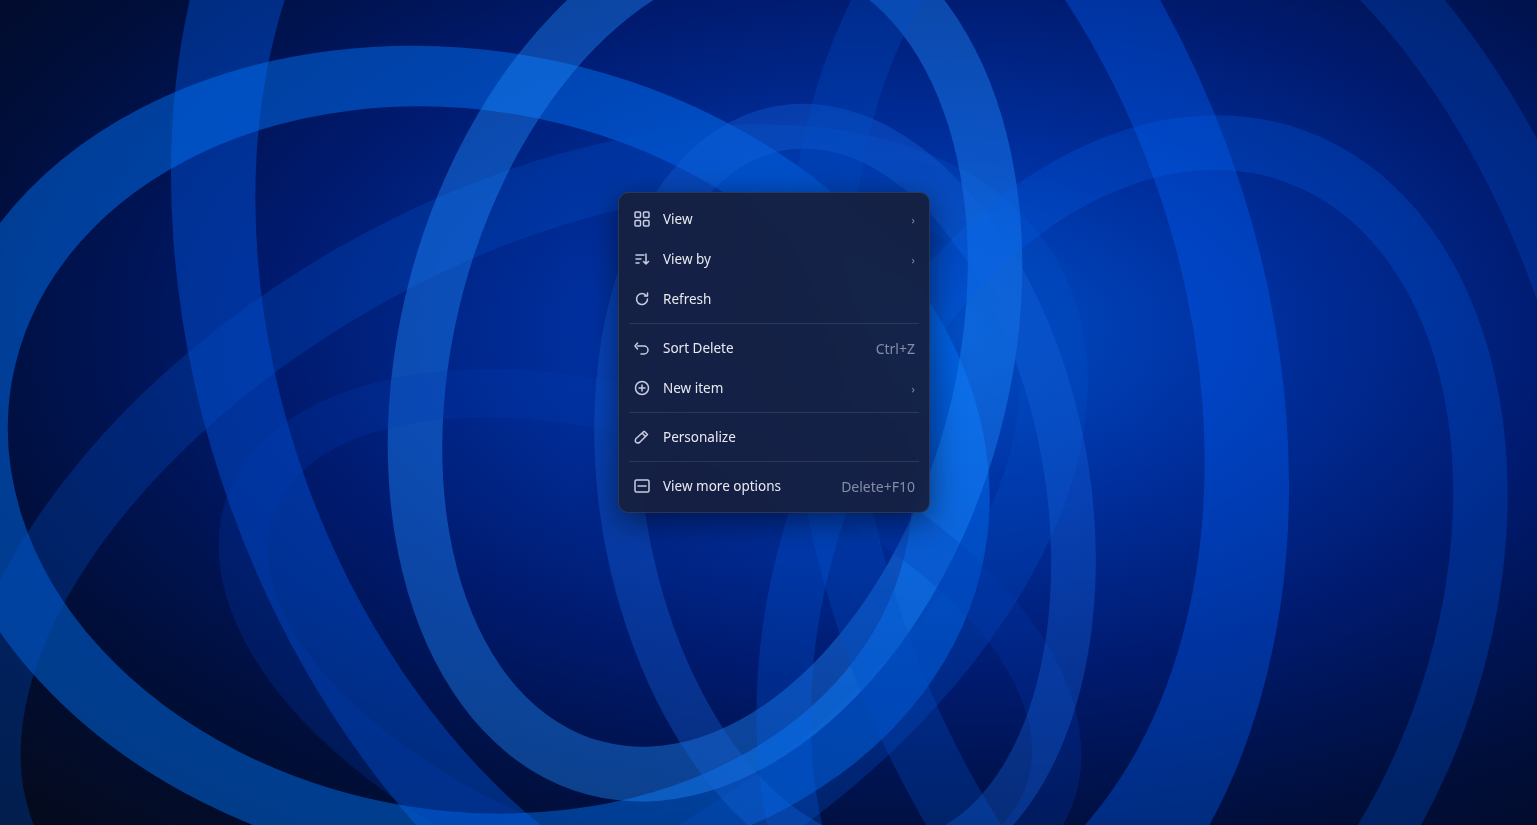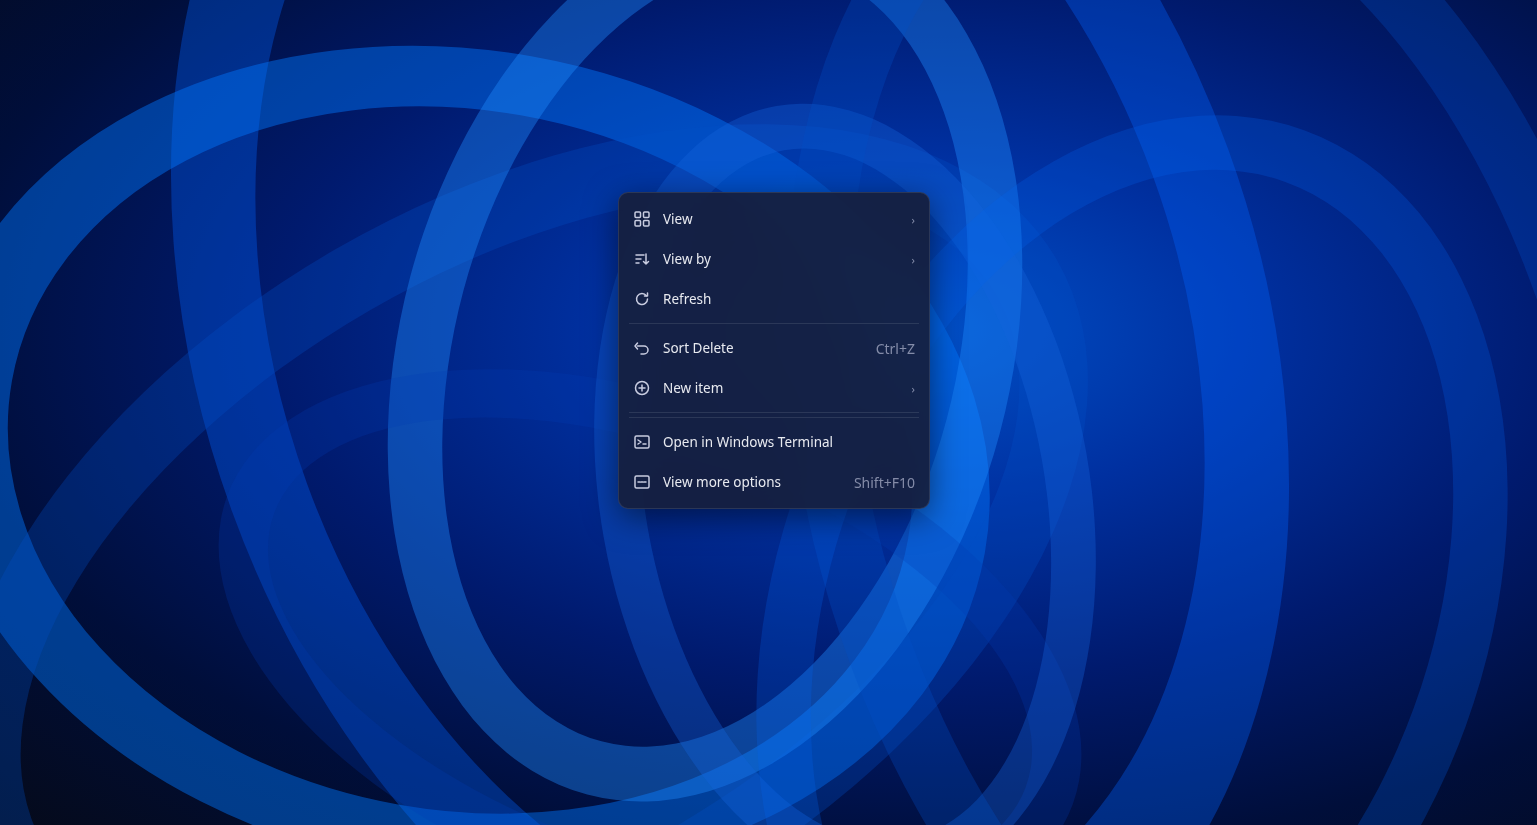--- a/index.html
+++ b/index.html
@@ -278,38 +278,37 @@
         <path d="M8 5v6M5 8h6"></path>
       </svg>
     </span>
     <span class="label">New item</span>
     <span class="chevron">›</span>
   </div>
 
   <div class="menu-divider"></div>
 
 
+  <div class="menu-item">
+    <span class="icon-wrap">
+      <svg viewBox="0 0 16 16">
+        <path d="M10.5 2.5l3 3-8 8c-.8.4-2.5.8-3.5-.2s-.6-2.7-.2-3.5l8-7.3z"></path>
+        <path d="M8.5 4.5l3 3"></path>
+      </svg>
+    </span>
+    <span class="label">Personalize</span>
+  </div>
 
   <div class="menu-divider"></div>
 
-  <div class="menu-item">
-    <span class="icon-wrap">
-      <svg viewBox="0 0 16 16">
-        <rect x="1" y="2" width="14" height="12" rx="1.5"></rect>
-        <path d="M4 6l3 2-3 2"></path>
-        <path d="M9 10h3"></path>
-      </svg>
-    </span>
-    <span class="label">Open in Windows Terminal</span>
-  </div>
 
   <div class="menu-item">
     <span class="icon-wrap">
       <svg viewBox="0 0 16 16">
         <rect x="1" y="2" width="14" height="12" rx="1.5"></rect>
         <path d="M4 8h2M7 8h2M10 8h2"></path>
       </svg>
     </span>
     <span class="label">View more options</span>
-    <span class="shortcut">Shift+F10</span>
+    <span class="shortcut">Delete+F10</span>
   </div>
 
 </div>
 
 </body></html>

